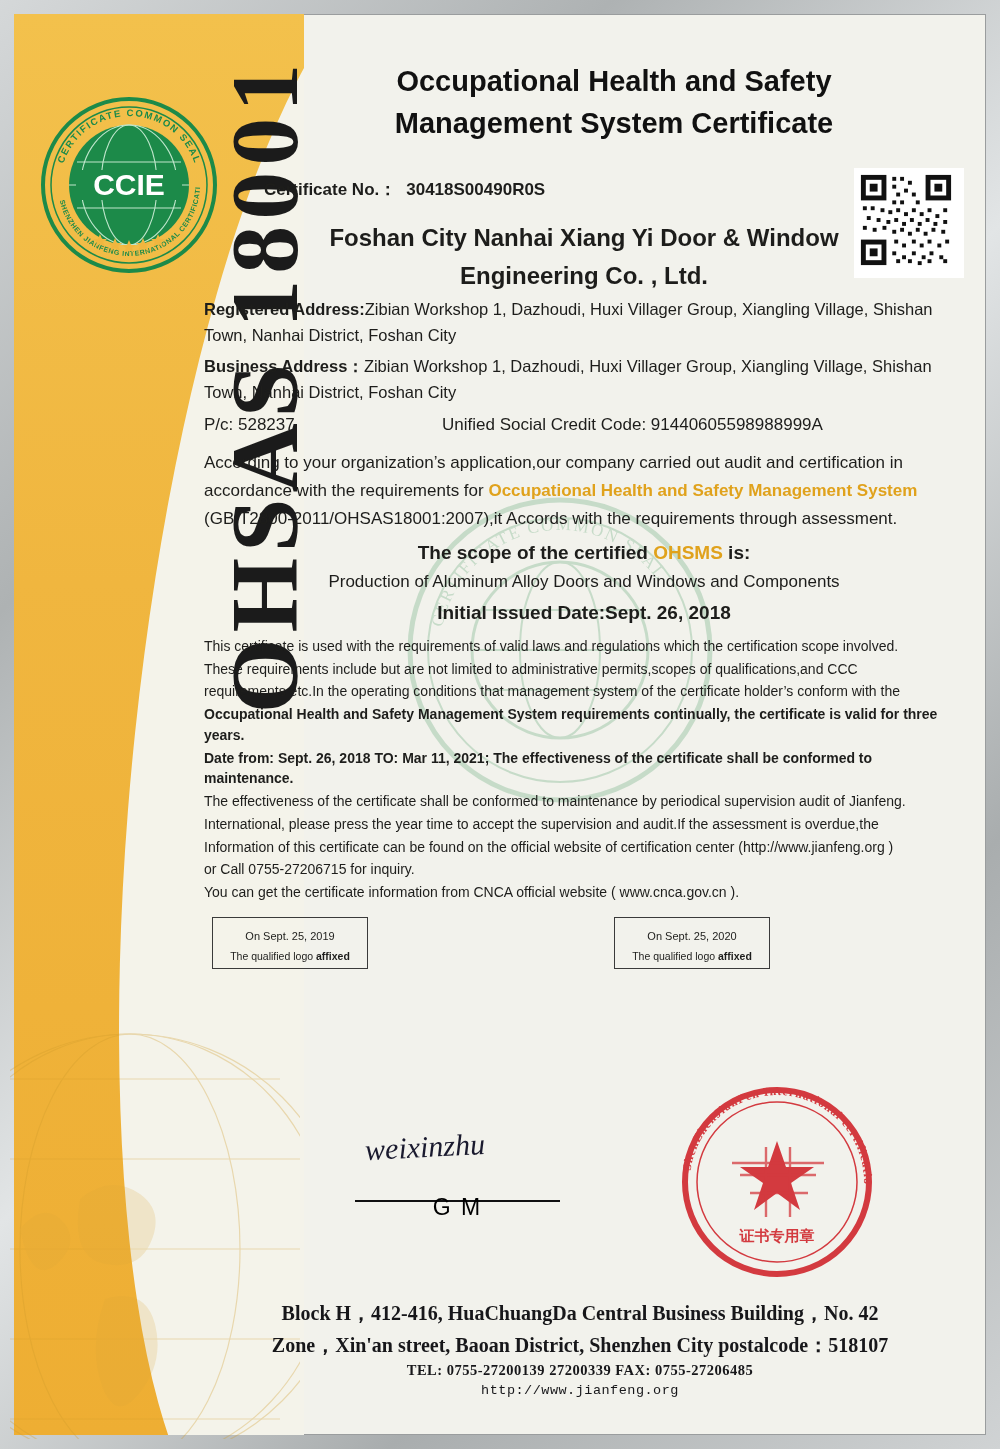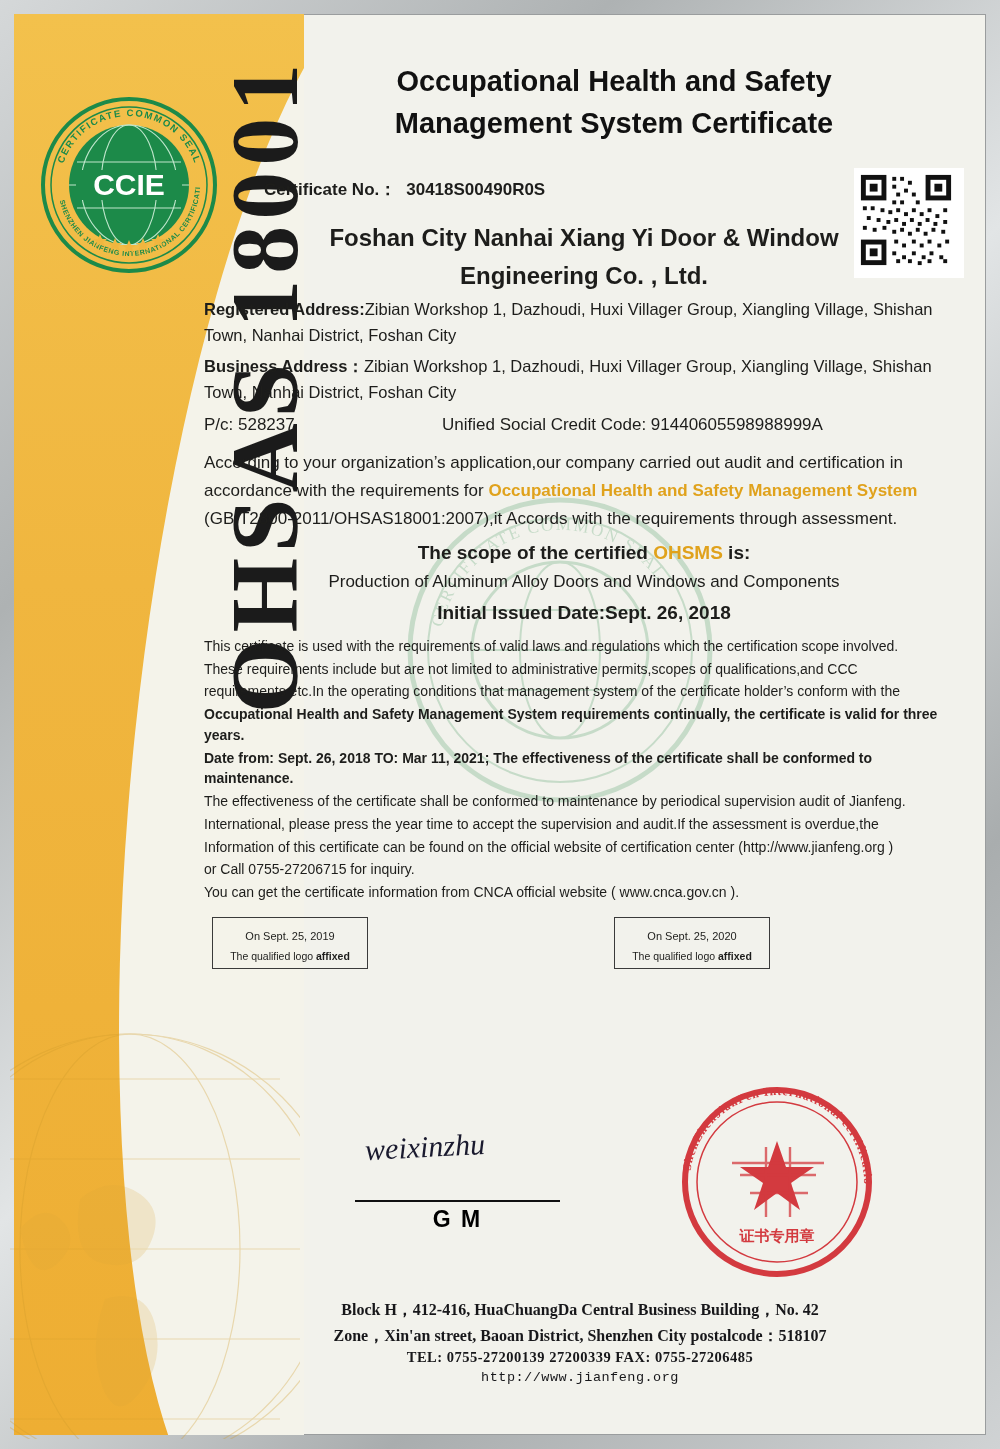--- a/index.html
+++ b/index.html
@@ -192,25 +192,25 @@
     transform: rotate(-3deg);
   }
   .sig-line {
     position: absolute;
     left: 150px; top: 70px;
     width: 205px;
     border-bottom: 2px solid #111;
   }
   .sig-label {
     position: absolute;
-    left: 150px; top: 76px;
+    left: 150px; top: 64px;
     width: 205px;
     text-align: center;
     font-size: 23px;
-    font-weight: bold;
+    font-weight: normal;
     letter-spacing: 2px;
   }
   .red-stamp {
     position: absolute;
     left: 465px; top: -55px;
     width: 215px; height: 215px;
   }
   
   .footer {
     position: absolute;
@@ -220,21 +220,21 @@
     font-family: "Liberation Serif", serif;
     color: #17171a;
   }
   .footer .org {
     font-size: 21.5px;
     font-weight: bold;
     letter-spacing: .2px;
   }
   .footer .addr {
     margin-top: 12px;
-    font-size: 16px;
+    font-size: 20px;
     font-weight: bold;
     line-height: 1.62;
   }
   .footer .tel {
     margin-top: 0;
     font-size: 14.5px;
     font-weight: bold;
     letter-spacing: .5px;
   }
   .footer .url {

